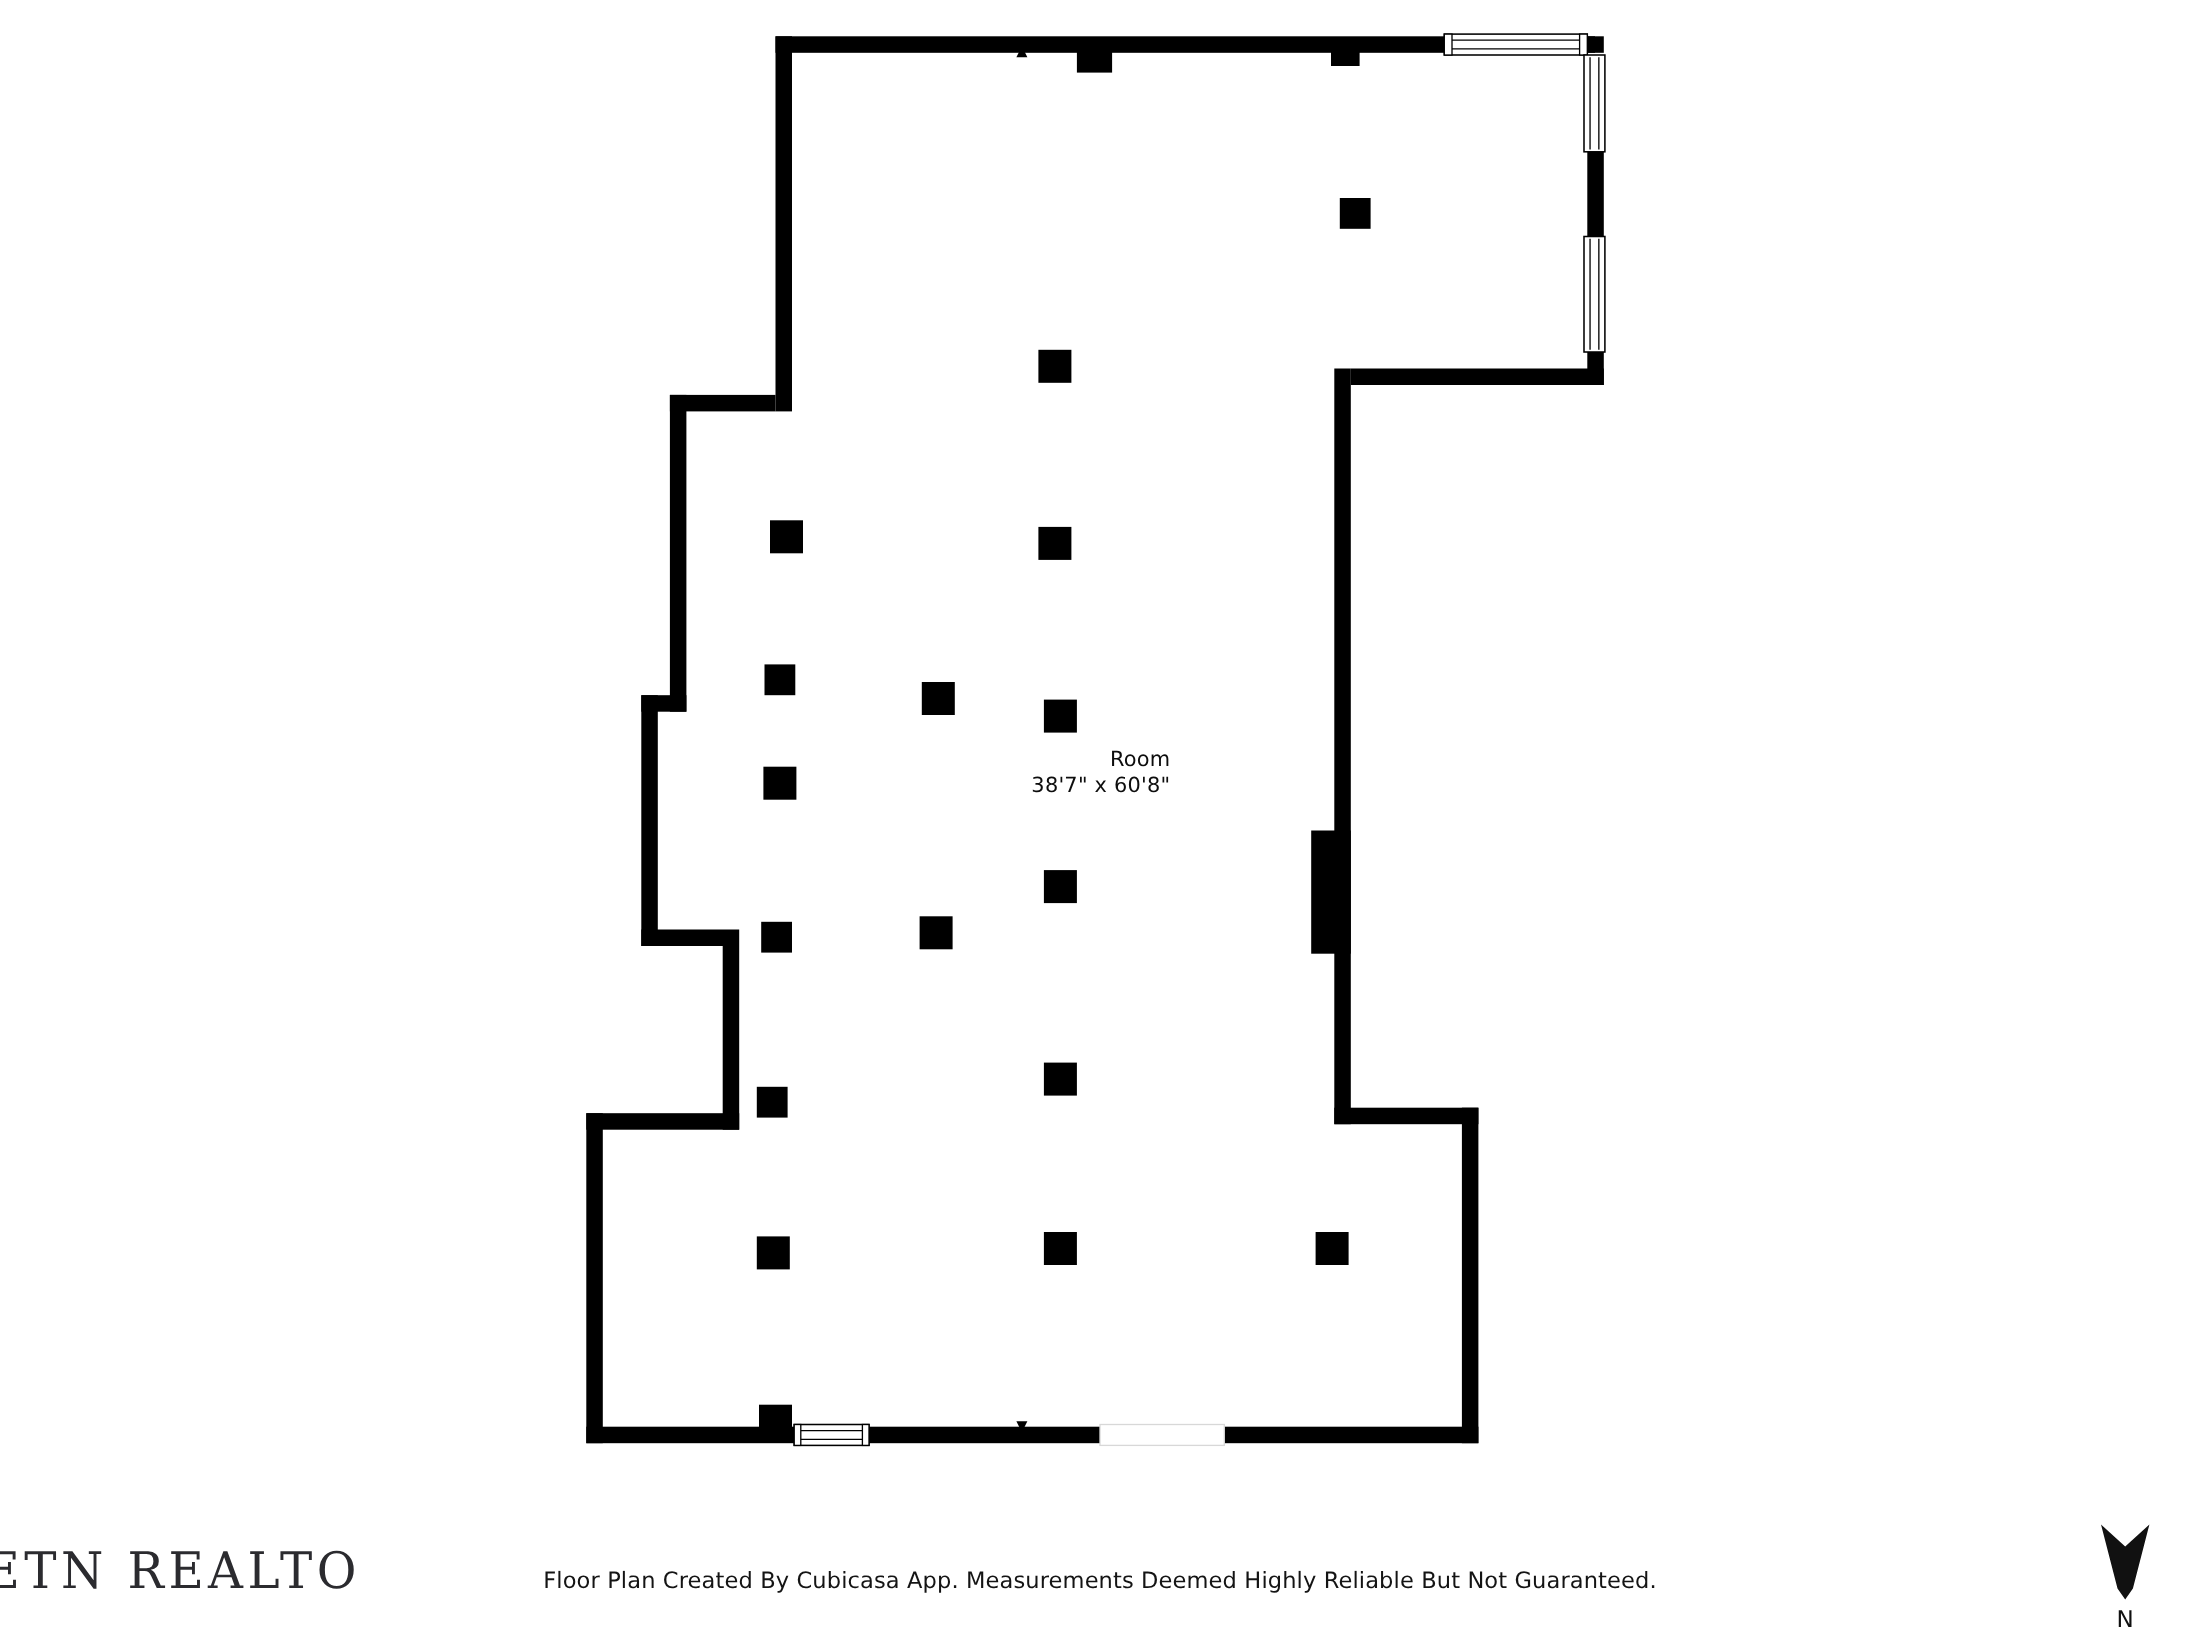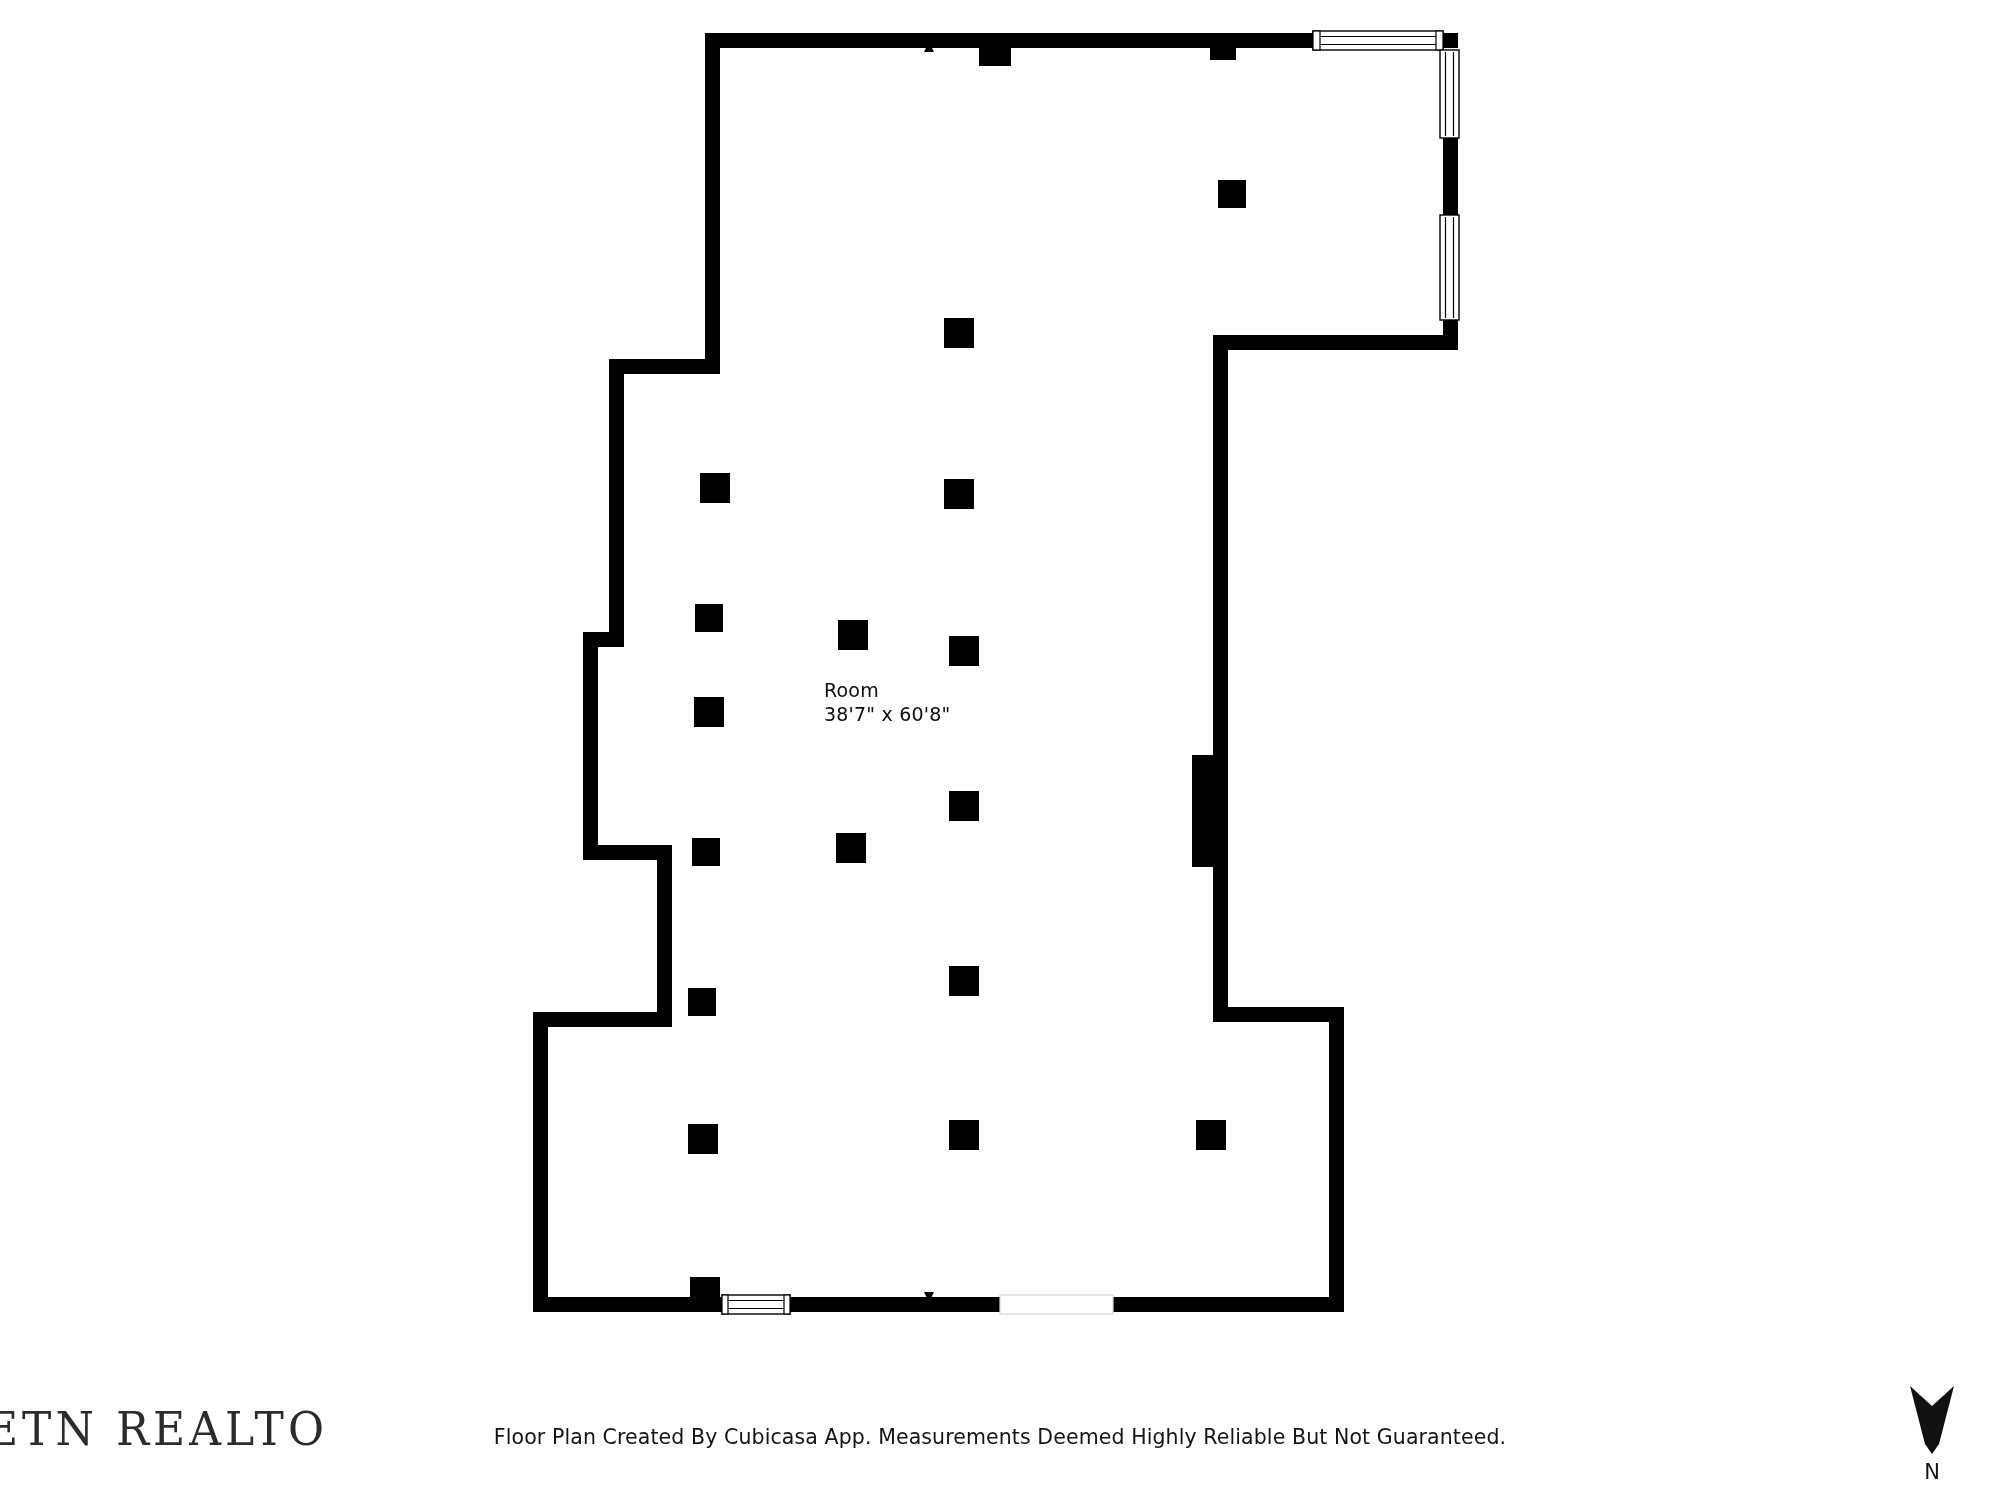--- a/index.html
+++ b/index.html
@@ -29,21 +29,21 @@
     left: 0;
     top: 0;
     width: 2000px;
     height: 1500px;
     display: block;
   }
 
   
   .room-label {
     position: absolute;
-    text-align: left;
+    text-align: right;
     line-height: 1.28;
     color: #0d0d0d;
     white-space: nowrap;
     -webkit-font-smoothing: antialiased;
   }
   .room-label .room-name {
     display: block;
     font-size: 19px;
     letter-spacing: 0.2px;
   }

